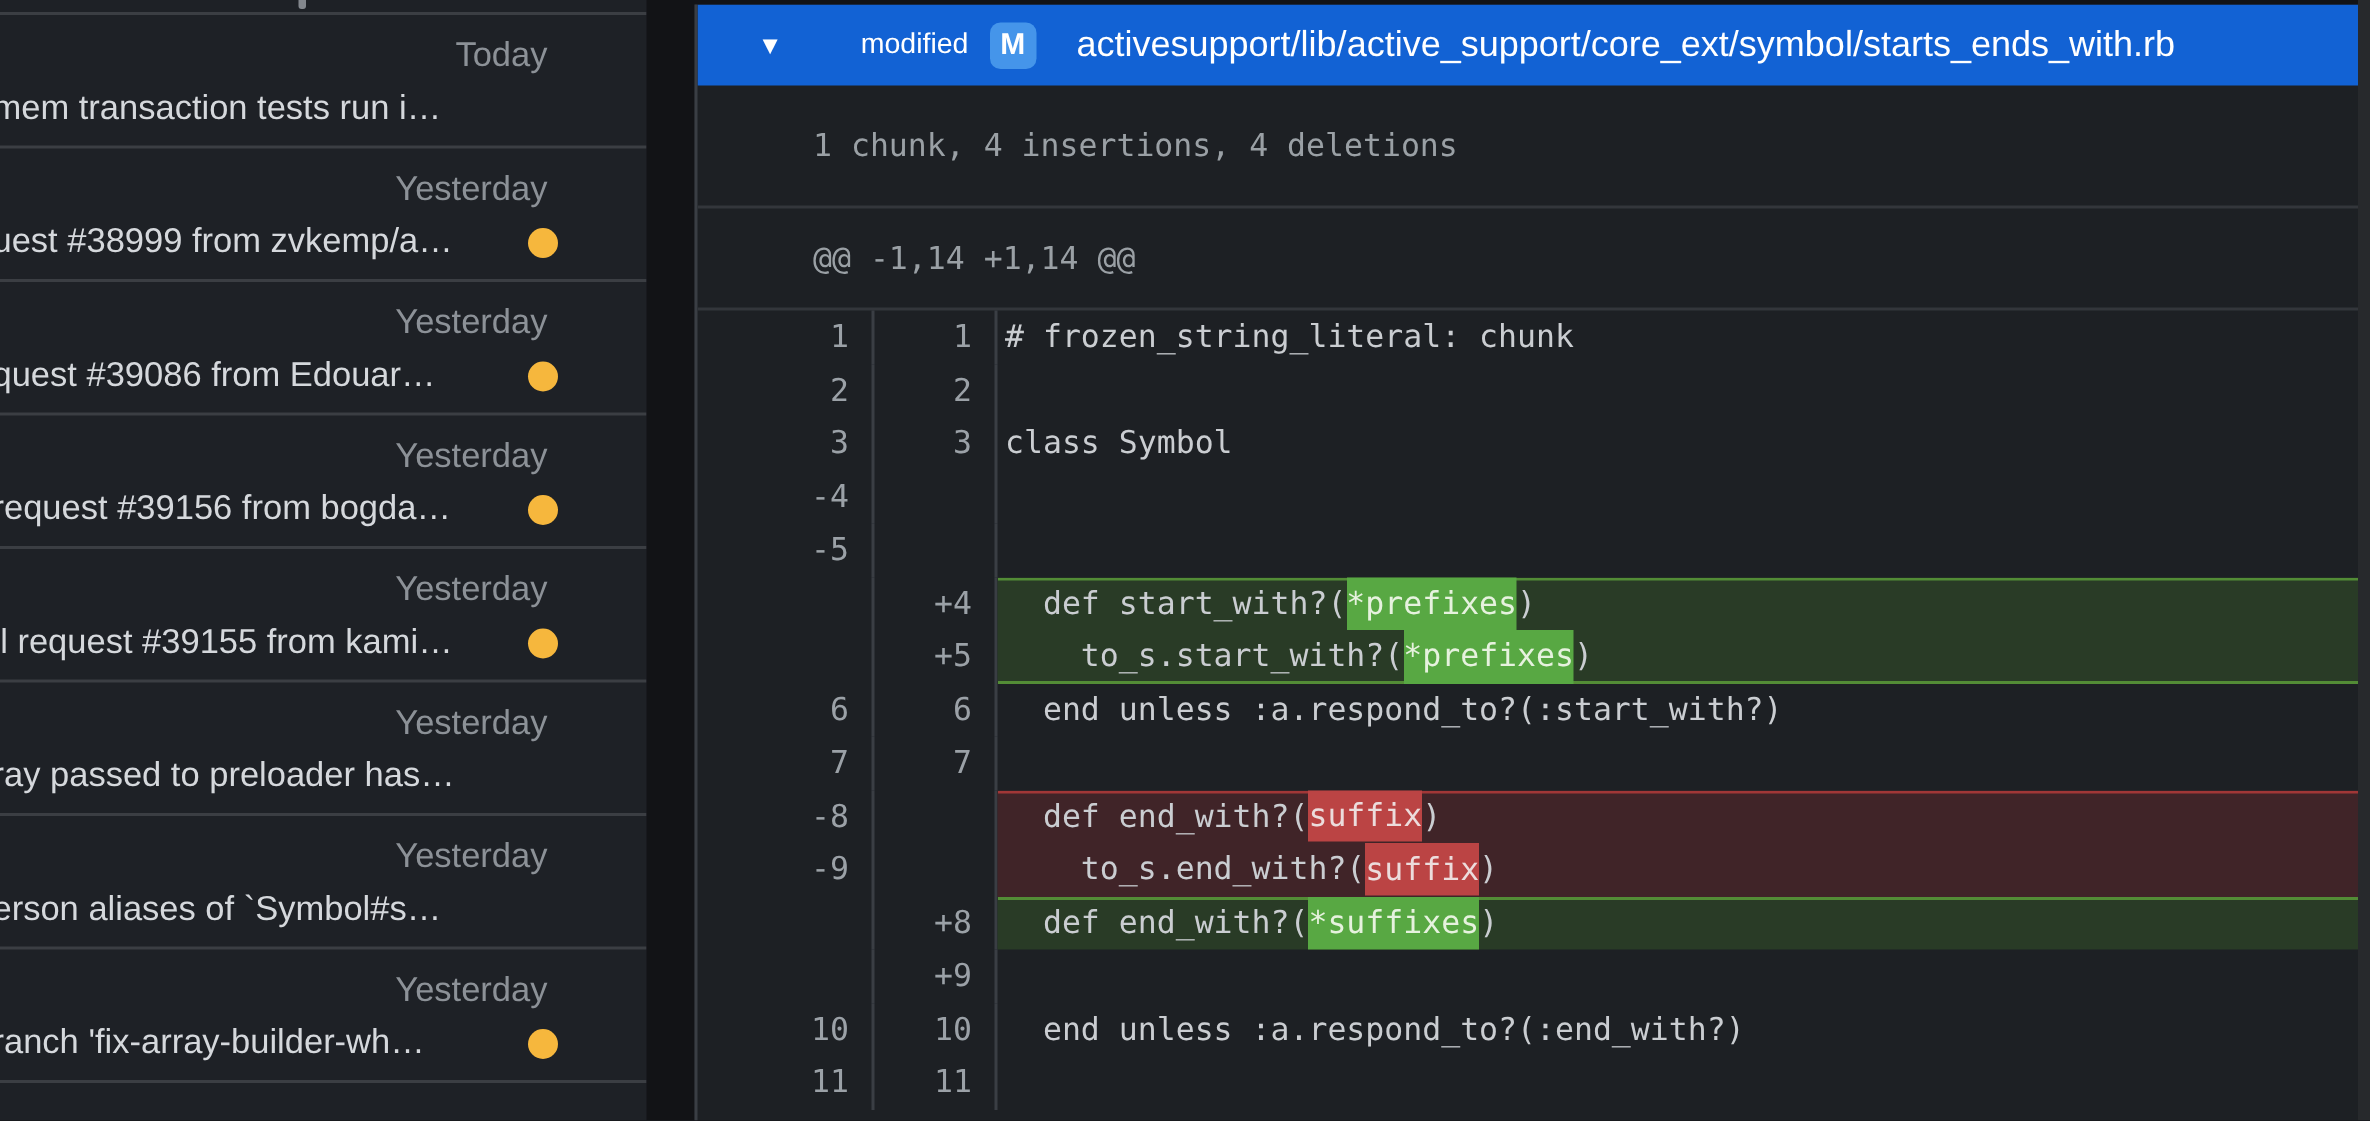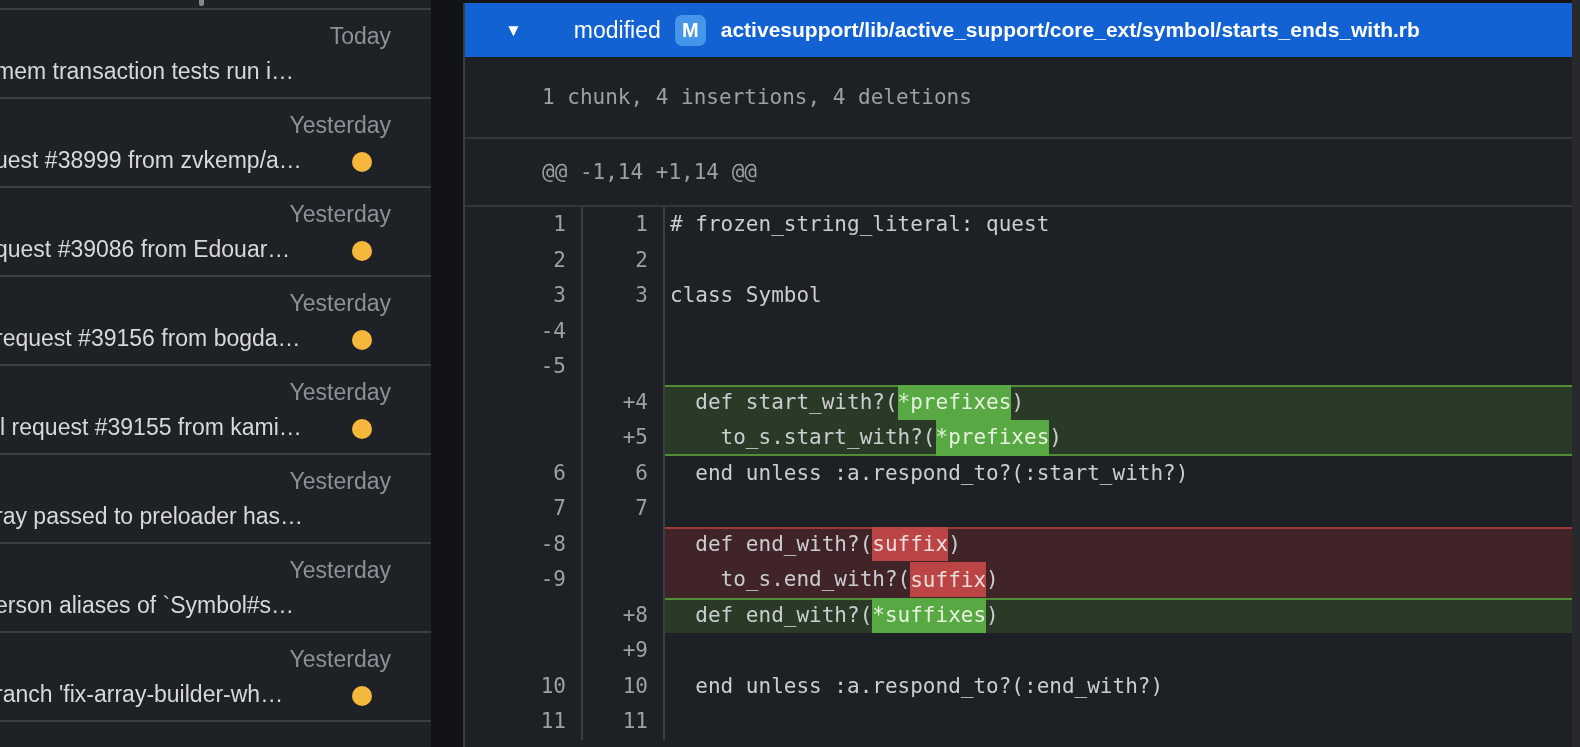--- a/index.html
+++ b/index.html
@@ -12,21 +12,21 @@
 
   
   #sidebar {
     position:absolute; left:0; top:0; width:431px; height:747px;
     background:#1e2126; overflow:hidden;
   }
   .sliver-row { height:10px; border-bottom:2px solid #3b3e43; position:relative; }
   .sliver-glyph { position:absolute; left:199px; top:0; width:5px; height:6px; background:#83878d; border-radius:0 0 2px 2px; }
   .commit-row { height:89px; border-bottom:2px solid #3b3e43; position:relative; padding-top:12px; }
   .commit-date {
-    text-align:right; padding-right:40px; color:#8c9197;
+    text-align:right; padding-right:66px; color:#8c9197;
     font-size:23px; line-height:29px; white-space:nowrap;
   }
   .commit-msg {
     margin-left:-5px; margin-top:5px; color:#d5d8dc;
     font-size:23px; line-height:31px; white-space:nowrap; overflow:hidden;
   }
   .commit-dot {
     position:absolute; right:59px; bottom:14px; width:20px; height:20px;
     border-radius:50%; background:var(--dot_yellow,#f6b73d);
   }
@@ -34,28 +34,28 @@
   
   #diff-panel {
     position:absolute; left:463px; top:3px; width:1109px; height:744px;
     background:#1d2024; border-left:2px solid #3a3e44; overflow:hidden;
   }
   .file-header {
     height:54px; background:var(--header_blue,#1262d4);
     display:flex; align-items:center; color:#ffffff;
   }
   .collapse-icon { margin-left:40px; font-size:17px; line-height:17px; cursor:default; }
-  .status-label { margin-left:52px; font-size:23px; font-weight:500; }
+  .status-label { margin-left:52px; font-size:19px; font-weight:500; }
   .status-badge {
     margin-left:14px; width:31px; height:31px; border-radius:7px;
     background:var(--badge_blue,#4595ea); color:#fff;
     display:flex; align-items:center; justify-content:center;
     font-size:20px; font-weight:bold;
   }
-  .file-path { margin-left:15px; font-size:21px; font-weight:700; white-space:nowrap; }
+  .file-path { margin-left:27px; font-size:24px; font-weight:400; white-space:nowrap; }
 
   .mono { font-family:"DejaVu Sans Mono", monospace; }
 
   .summary-row { height:80px; display:flex; align-items:center; }
   .summary-text { margin-left:77px; font-size:21px; color:#9aa0a5; }
 
   .chunk-header-row {
     height:70px; display:flex; align-items:center;
     border-top:2px solid #33363b; border-bottom:2px solid #33363b;
   }
@@ -151,21 +151,21 @@
   </div>
 
   <div class="chunk-header-row">
     <span class="chunk-text mono">@@ -1,14 +1,14 @@</span>
   </div>
 
   <div class="code-area mono">
       <div class="diff-row context">
     <div class="gutter-old">1</div>
     <div class="gutter-new">1</div>
-    <div class="code-cell"><span># frozen_string_literal: quest</span></div>
+    <div class="code-cell"><span># frozen_string_literal: chunk</span></div>
   </div>
       <div class="diff-row context">
     <div class="gutter-old">2</div>
     <div class="gutter-new">2</div>
     <div class="code-cell"><span></span></div>
   </div>
       <div class="diff-row context">
     <div class="gutter-old">3</div>
     <div class="gutter-new">3</div>
     <div class="code-cell"><span>class Symbol</span></div>

